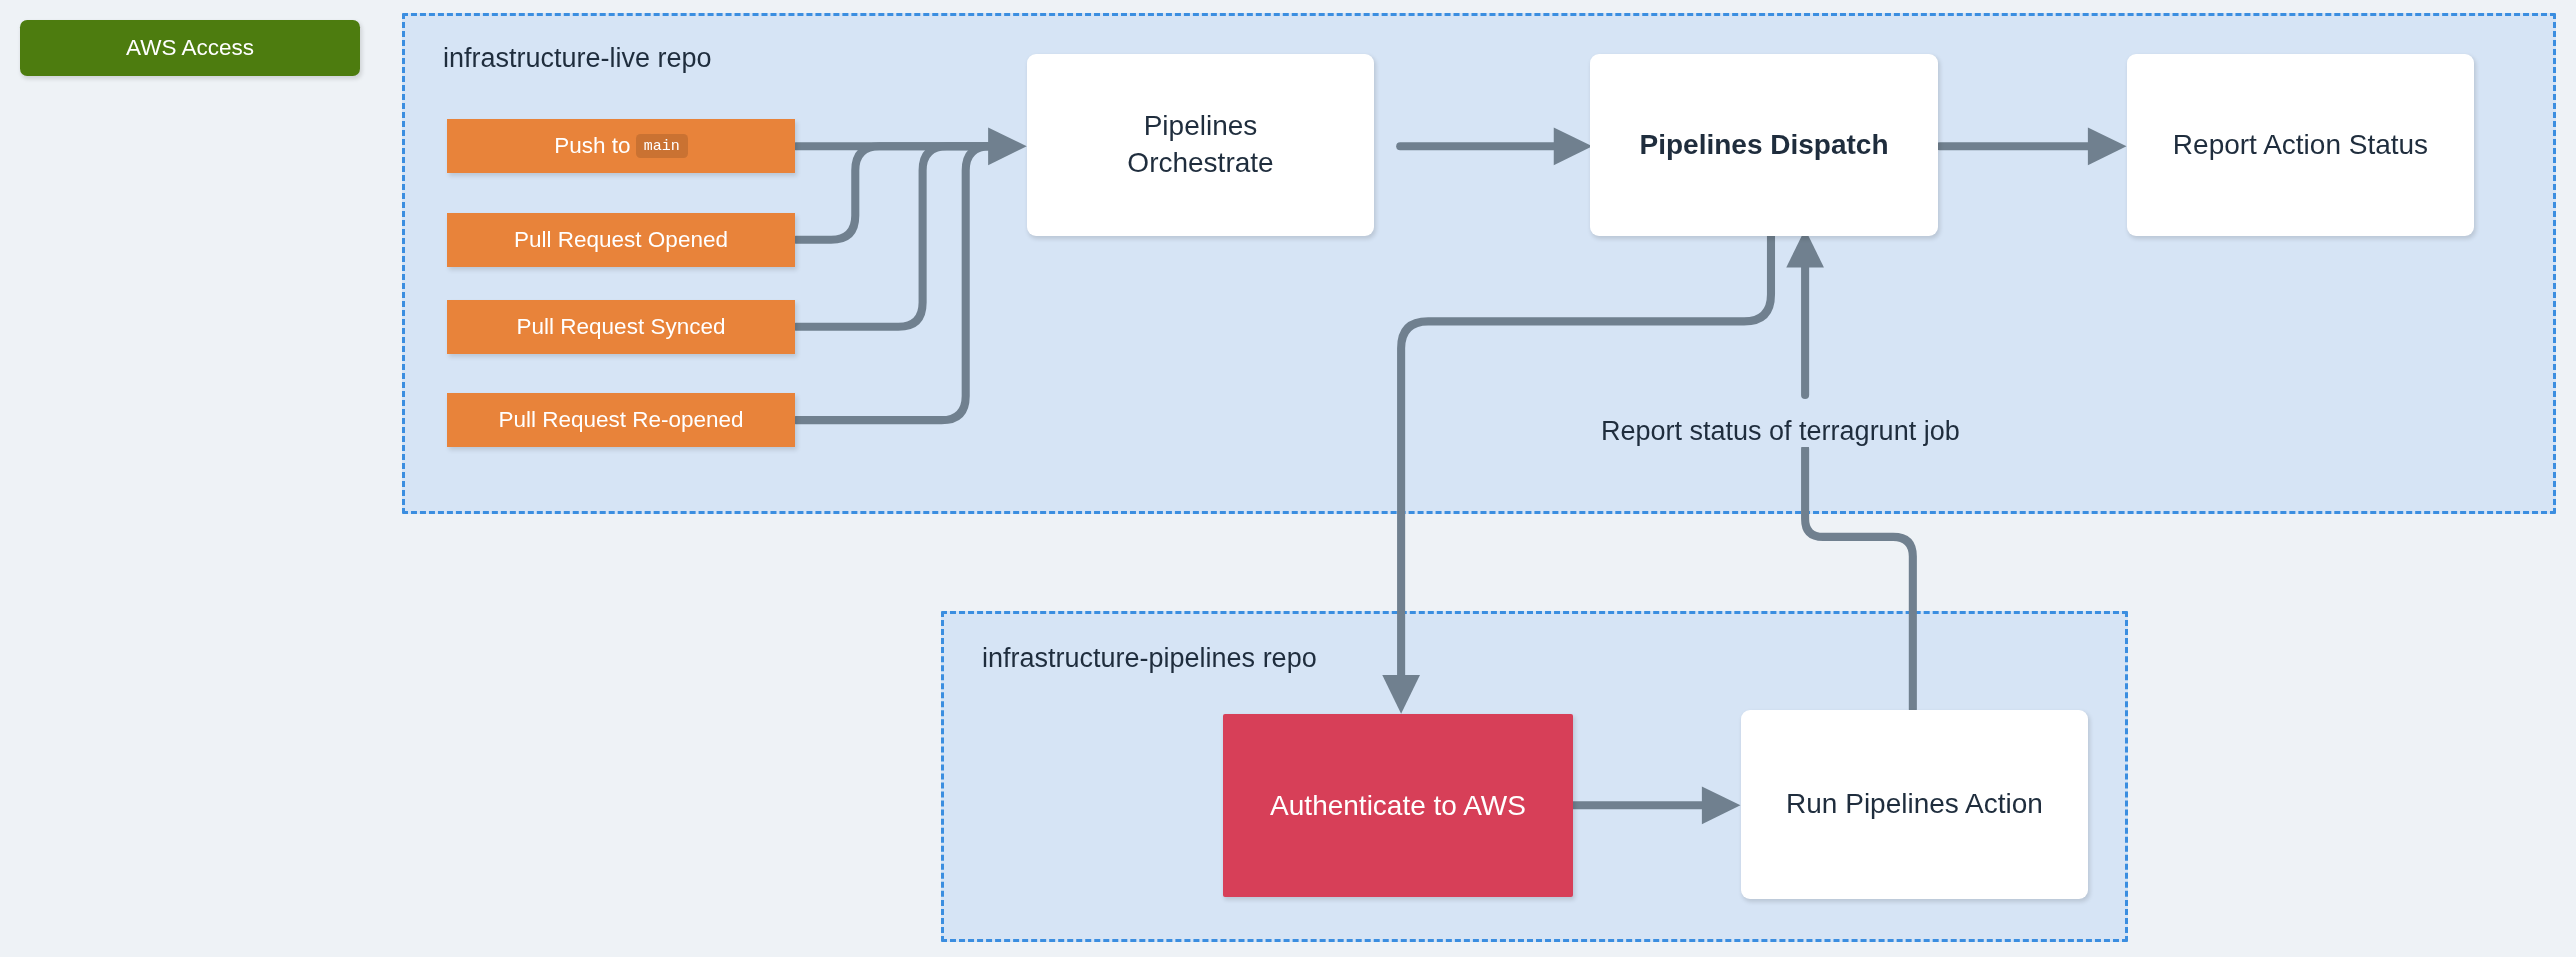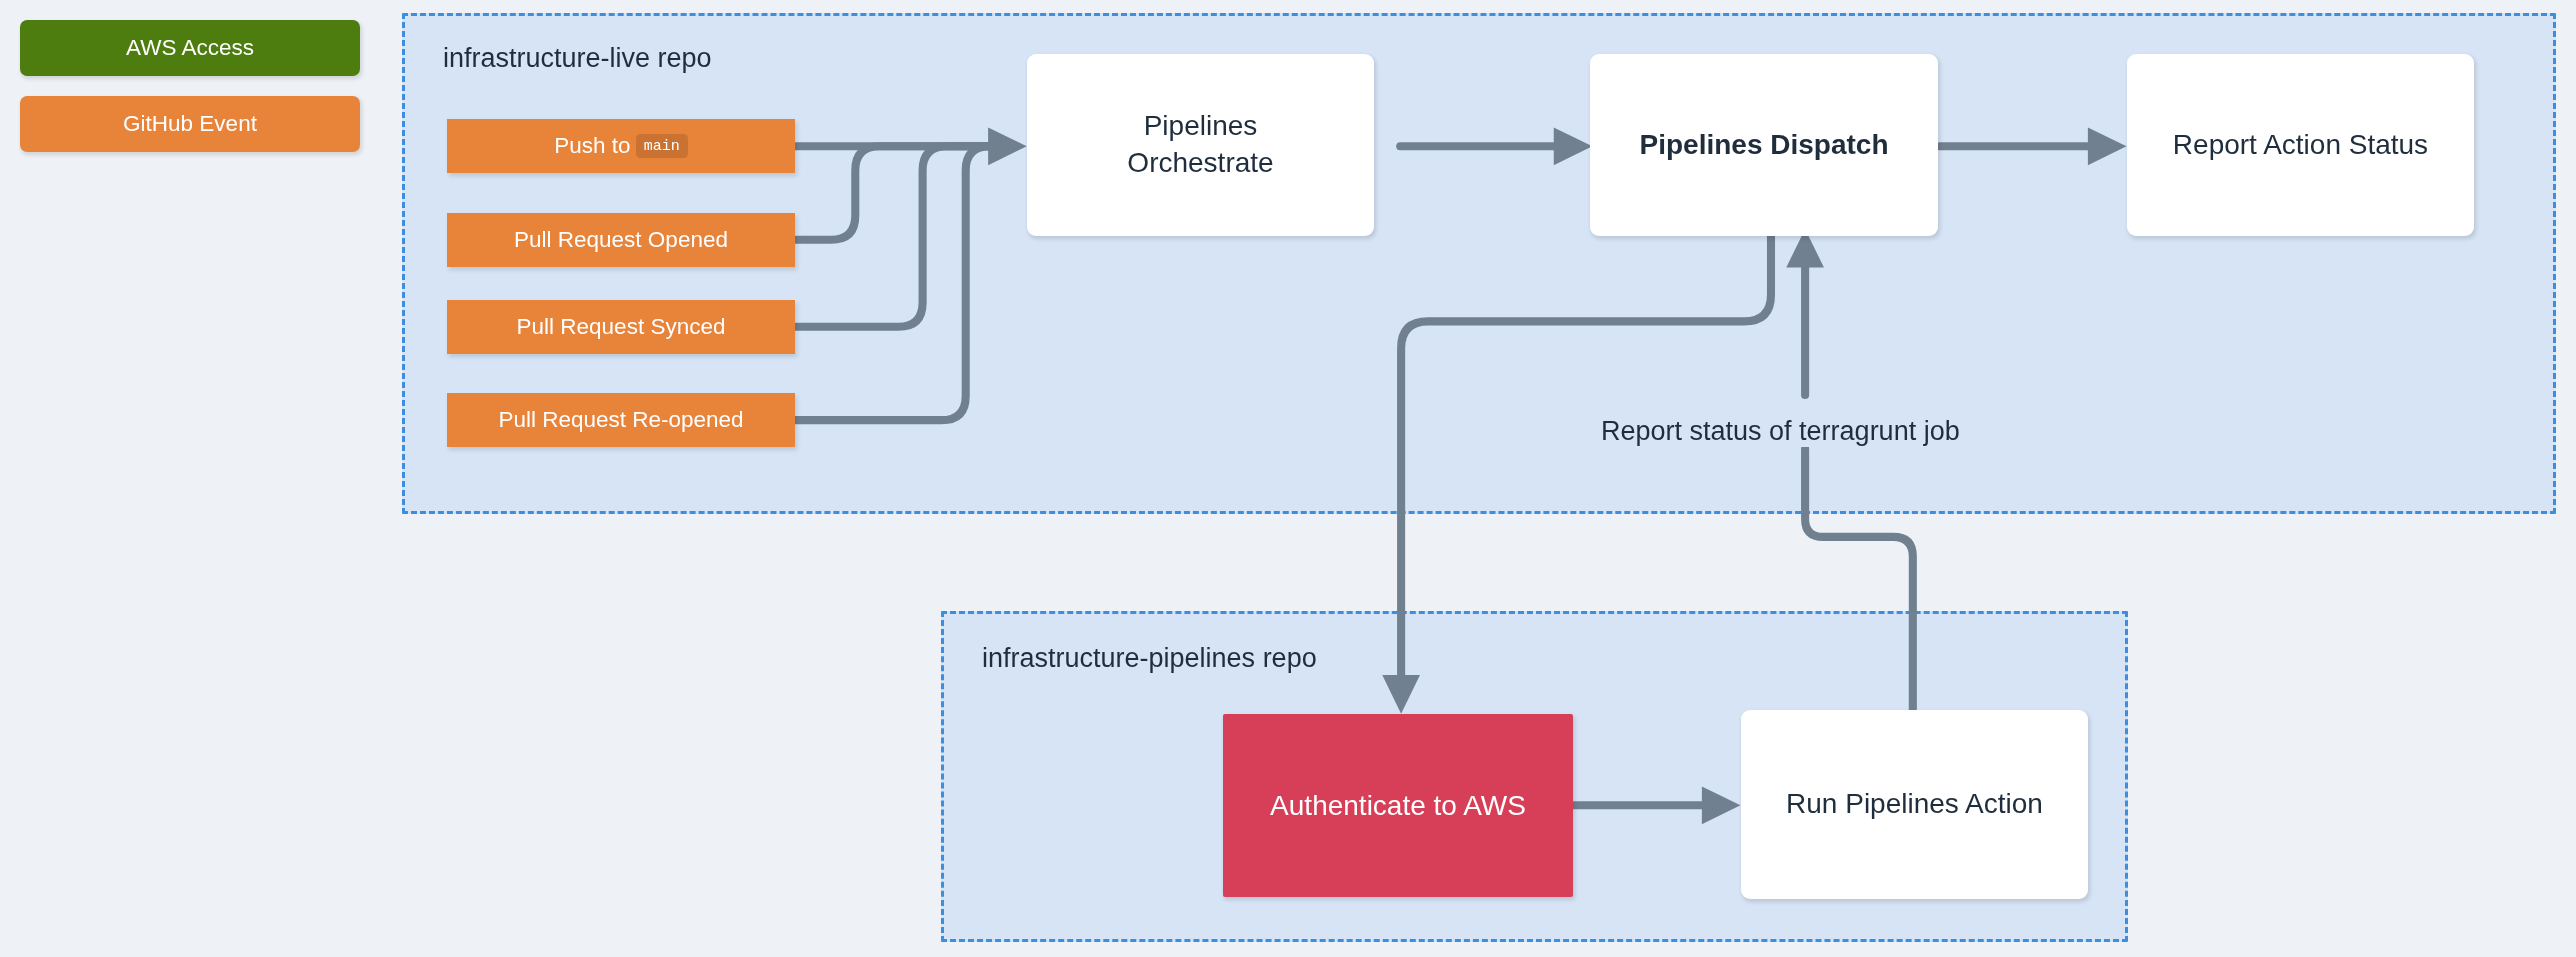--- a/index.html
+++ b/index.html
@@ -144,23 +144,20 @@
   }
   .arrowhead { fill: #70808f; }
 </style>
 </head>
 <body>
 
 <div id="legend">
   <div class="legend-chip" style="background:#4d7c0f">
     <span>AWS Access</span>
   </div>
-  <div class="legend-chip" style="background:#e8833a">
-    <span>GitHub Event</span>
-  </div>
 </div>
 
 <div class="repo-container" id="repo-live">
   <div class="repo-label" id="repo-live-label">infrastructure-live repo</div>
 </div>
 
 <div class="repo-container" id="repo-pipelines">
   <div class="repo-label" id="repo-pipelines-label">infrastructure-pipelines repo</div>
 </div>
 

